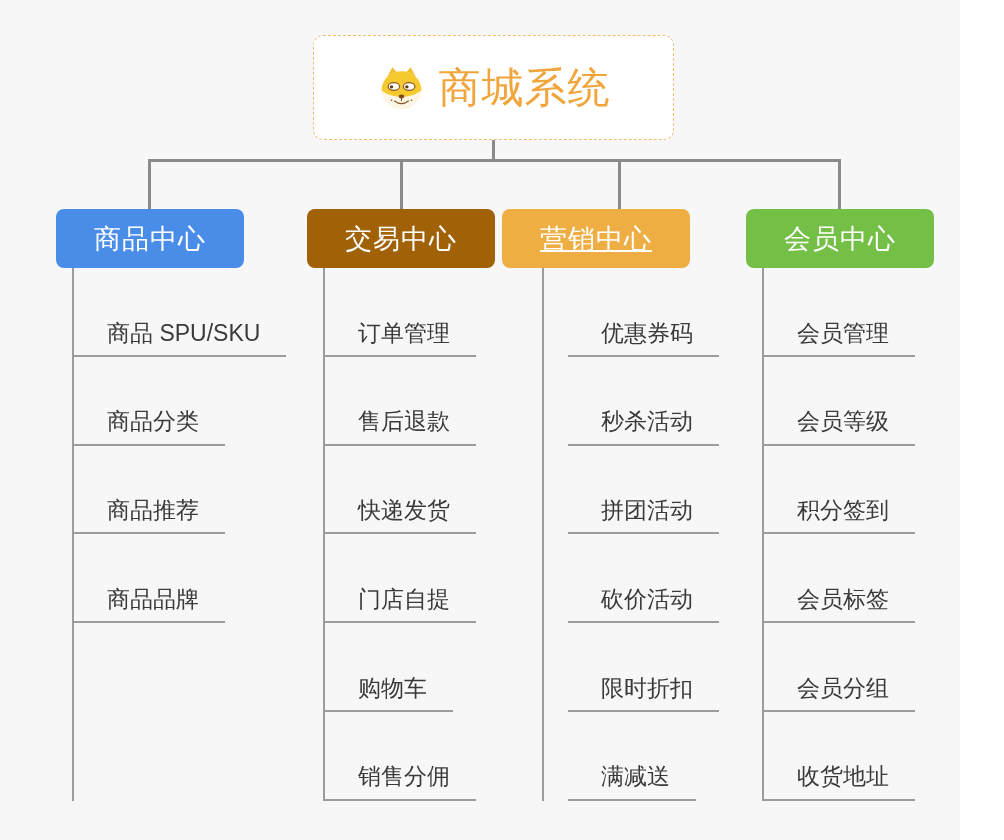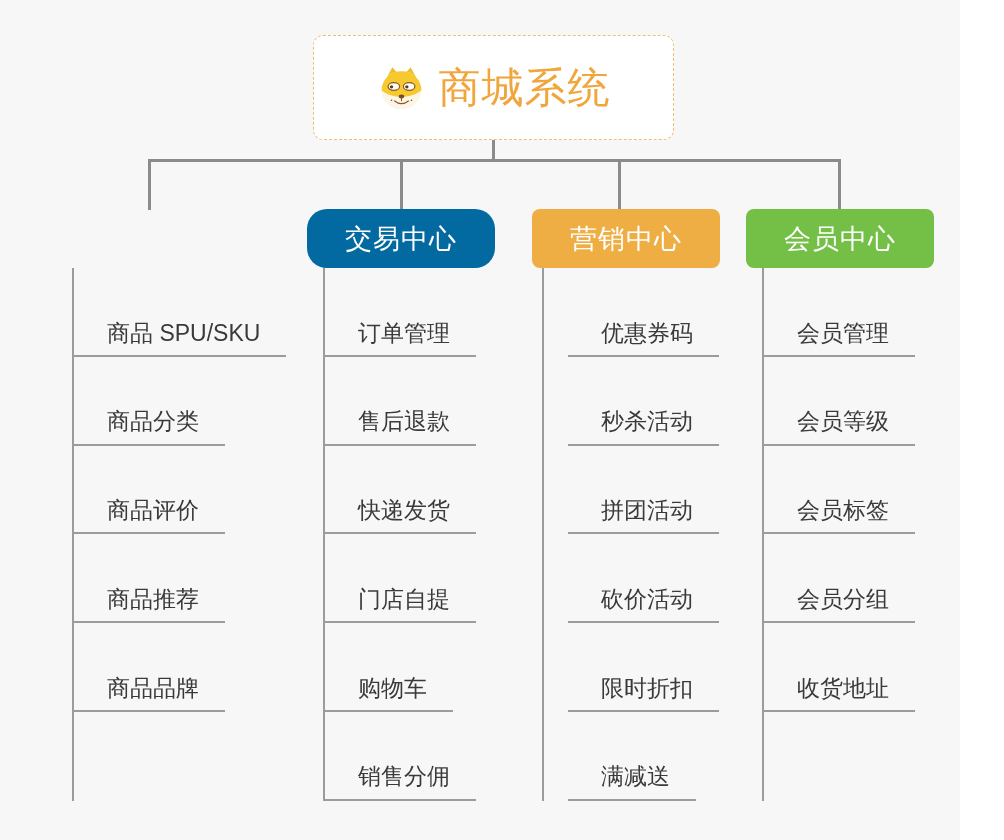--- a/index.html
+++ b/index.html
@@ -36,21 +36,21 @@
   .drop1{left:148px;} .drop2{left:400px;} .drop3{left:618px;} .drop4{left:838px;}
   
   .branch{
     position:absolute;top:209px;
     width:188px;height:59px;
     border-radius:8px;
     display:flex;align-items:center;justify-content:center;
     color:#ffffff;font-size:27px;letter-spacing:1px;
     cursor:default;
   }
-  .branch1{left:56px;} .branch2{left:307px;} .branch3{left:532px;} .branch4{left:746px;text-align:center;}
+  .branch1{left:56px;} .branch2{left:307px;} .branch3{left:502px;text-decoration:underline;} .branch4{left:746px;text-align:center;}
   
   .column{
     position:absolute;top:268px;
     width:240px;height:533px;
     border-left:2px solid #9c9c9c;
   }
   .col1{left:72px;} .col2{left:323px;} .col3{left:542px;padding-left:24px;} .col4{left:762px;}
   .leaf{position:relative;height:88.8px;}
   .leaf-label{
     position:absolute;left:0;bottom:0;
@@ -87,39 +87,39 @@
     <span class="root-title">商城系统</span>
   </div>
 
   <div class="line stem"></div>
   <div class="line bus"></div>
   <div class="line drop drop1"></div>
   <div class="line drop drop2"></div>
   <div class="line drop drop3"></div>
   <div class="line drop drop4"></div>
 
-  <div class="branch branch2" style="background-color: #0369a1; border-radius: 20px;">
+  <div class="branch branch1" style="background-color: rgb(74, 141, 233);">
+    <span>商品中心</span>
+  </div>
+  <div class="branch branch2" style="background-color: #a16207;">
     <span>交易中心</span>
   </div>
   <div class="branch branch3" style="background-color: rgb(238, 174, 67);">
     <span>营销中心</span>
   </div>
   <div class="branch branch4" style="background-color: rgb(116, 191, 69);">
     <span>会员中心</span>
   </div>
 
   <div class="column col1">
     <div class="leaf">
         <span class="leaf-label">商品 SPU/SKU</span>
       </div>
     <div class="leaf">
         <span class="leaf-label">商品分类</span>
-      </div>
-    <div class="leaf">
-        <span class="leaf-label">商品评价</span>
       </div>
     <div class="leaf">
         <span class="leaf-label">商品推荐</span>
       </div>
     <div class="leaf">
         <span class="leaf-label">商品品牌</span>
       </div>
   </div>
 
   <div class="column col2">
@@ -165,20 +165,23 @@
   </div>
 
   <div class="column col4">
     <div class="leaf">
         <span class="leaf-label">会员管理</span>
       </div>
     <div class="leaf">
         <span class="leaf-label">会员等级</span>
       </div>
     <div class="leaf">
+        <span class="leaf-label">积分签到</span>
+      </div>
+    <div class="leaf">
         <span class="leaf-label">会员标签</span>
       </div>
     <div class="leaf">
         <span class="leaf-label">会员分组</span>
       </div>
     <div class="leaf">
         <span class="leaf-label">收货地址</span>
       </div>
   </div>
 

